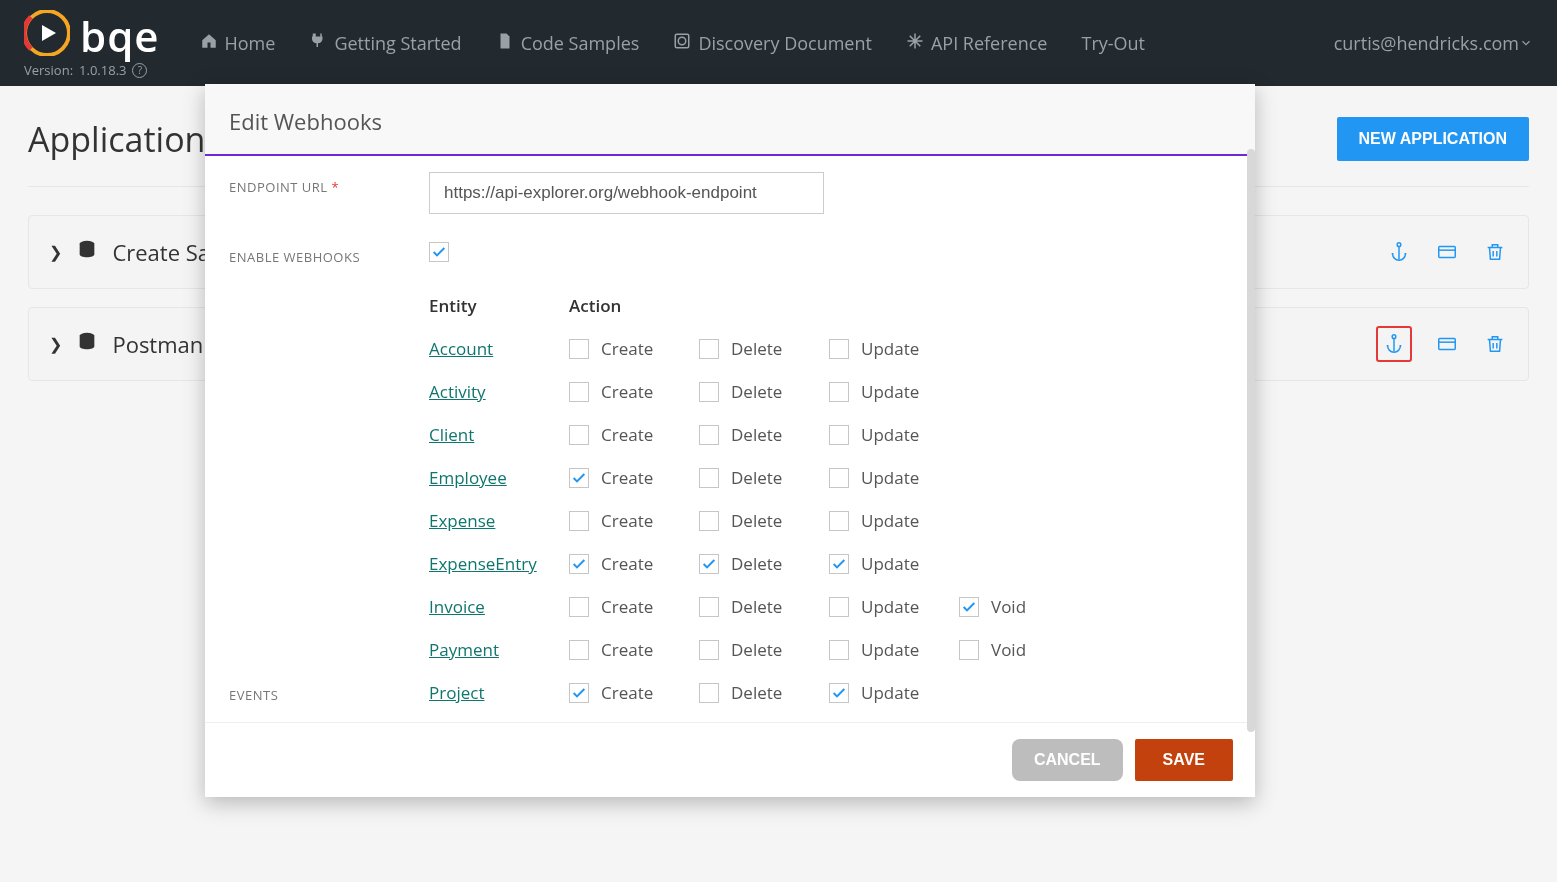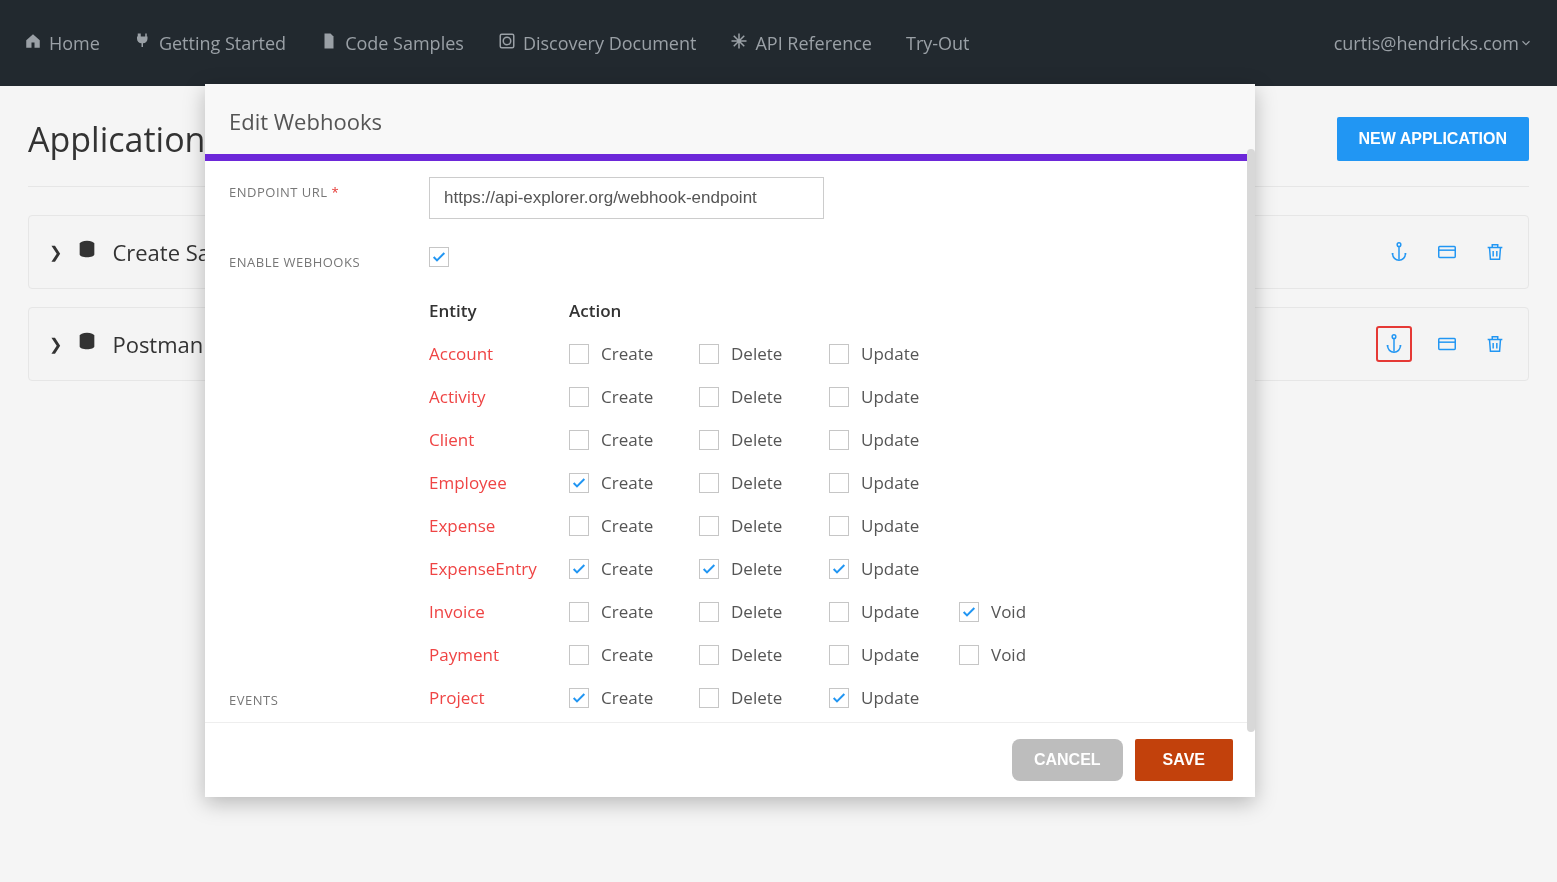--- a/index.html
+++ b/index.html
@@ -31,43 +31,60 @@
   .app-left .chev { font-size: 16px; color: #333; }
   .app-left .db-icon { width: 22px; height: 22px; fill: #333; }
   .app-actions { display: flex; gap: 22px; align-items: center; }
   .app-actions .icon-btn { width: 26px; height: 26px; display: flex; align-items: center; justify-content: center; cursor: pointer; }
   .app-actions svg { width: 22px; height: 22px; fill: none; stroke: #2196f3; stroke-width: 1.6; }
   .icon-btn.highlight { border: 2px solid #e53935; border-radius: 3px; padding: 4px; width: 36px; height: 36px; }
 
   
   .backdrop { position: fixed; inset: 0; }
   .modal { position: fixed; top: 84px; left: 205px; width: 1050px; height: 713px; background: #fff; box-shadow: 0 6px 20px rgba(0,0,0,0.25); display: flex; flex-direction: column; }
-  .modal-header { padding: 22px 24px 18px; border-bottom: 7px solid #6d28d9; font-size: 22px; color: #555; background: #f8f8f8; }
+  .modal-header { padding: 22px 24px 18px; border-bottom: 2px solid #6d28d9; font-size: 22px; color: #555; background: #f8f8f8; }
   .modal-body { padding: 16px 24px 4px; flex: 1; overflow: auto; display: flex; flex-direction: column; gap: 28px; }
   .field-row { display: flex; align-items: flex-start; }
   .field-label { width: 200px; color: #777; font-size: 13px; letter-spacing: 0.5px; padding-top: 6px; }
   .field-label .req { color: #e53935; }
   .cbx { width: 20px; height: 20px; border: 1px solid #c6c6c6; display: inline-flex; align-items: center; justify-content: center; background: #fff; cursor: pointer; }
   .cbx.checked svg { display: block; }
   .cbx svg { display: none; width: 16px; height: 16px; stroke: #2196f3; stroke-width: 3; fill: none; }
   .url-input { width: 395px; padding: 10px 14px; font-size: 17px; border: 1px solid #ccc; color: #555; }
   .events-grid .head { font-weight: 600; font-size: 17px; color: #333; }
   .events-grid { flex: 1; display: grid; grid-template-columns: 140px 130px 130px 130px 130px; row-gap: 20px; align-items: center; font-size: 17px; color: #555; }
-  .events-grid .ent { color: #ef4444; }
+  .events-grid .ent { color: #0f766e; text-decoration: underline; }
   .action-cell { display: flex; align-items: center; gap: 12px; }
   .modal-footer { padding: 16px 22px; border-top: 1px solid #eee; display: flex; justify-content: flex-end; gap: 12px; }
   .btn-cancel { background: #bdbdbd; color: #fff; border: none; padding: 12px 22px; font-size: 16px; font-weight: 600; cursor: pointer; border-radius: 8px; }
   .btn-save { background: #c2410c; color: #fff; border: none; padding: 12px 28px; font-size: 16px; font-weight: 600; cursor: pointer; border-radius: 2px; }
 
   .modal-body-scroll { position: absolute; right: 0; top: 65px; bottom: 65px; width: 8px; background: #d8d8d8; border-radius: 4px; }
 </style>
 </head>
 <body>
 
 <div class="navbar">
+  <div class="logo-wrap">
+    <div class="logo">
+      <span>
+        <svg class="logo-mark" viewBox="0 0 46 46">
+          <circle cx="23" cy="23" r="22" fill="none" stroke="#f5a623" stroke-width="4"></circle>
+          <path d="M7 7 A22 22 0 0 0 7 39" fill="none" stroke="#e53935" stroke-width="5"></path>
+          <path d="M18 15 L18 31 L32 23 Z" fill="#fff"></path>
+        </svg>
+      </span>
+      <span class="logo-text">bqe</span>
+    </div>
+    <div class="version-line">
+      <span>Version:</span>
+      <span>1.0.18.3</span>
+      <span class="help-icon">?</span>
+    </div>
+  </div>
 
   <div class="nav-items">
     <div class="nav-item">
       <span><svg viewBox="0 0 24 24">
             <path d="M3 11 L12 3 L21 11 V21 H14 V14 H10 V21 H3 Z"></path>
           </svg></span>
       <span>Home</span>
     </div>
     <div class="nav-item">
       <span><svg viewBox="0 0 24 24">

